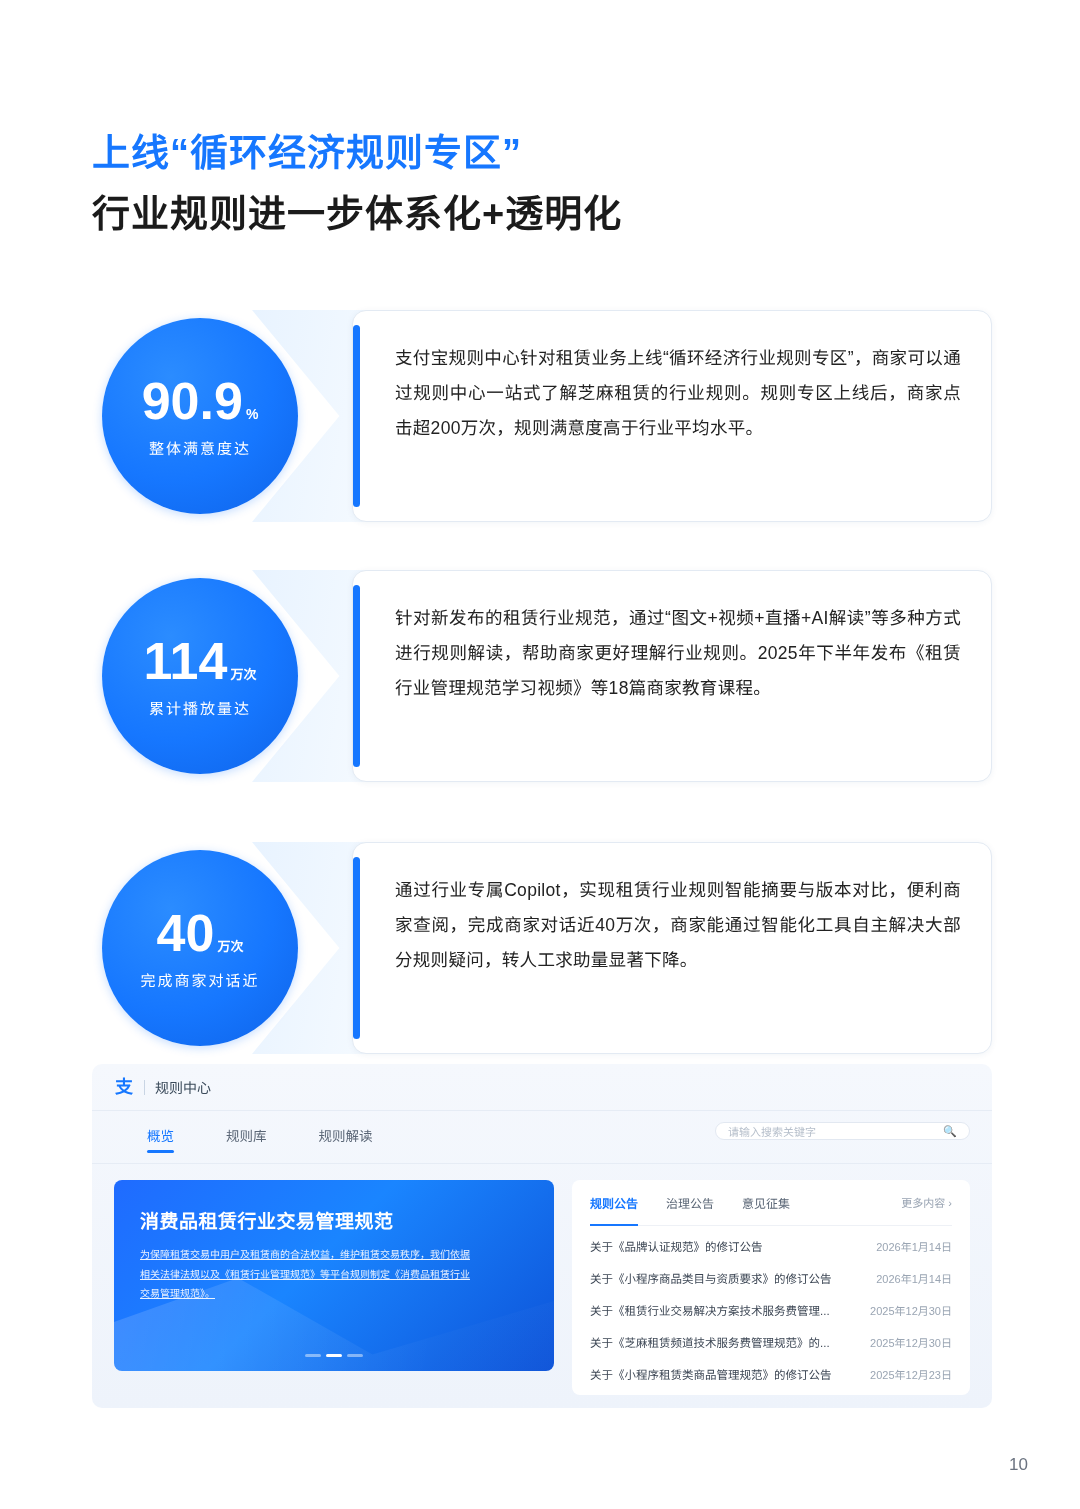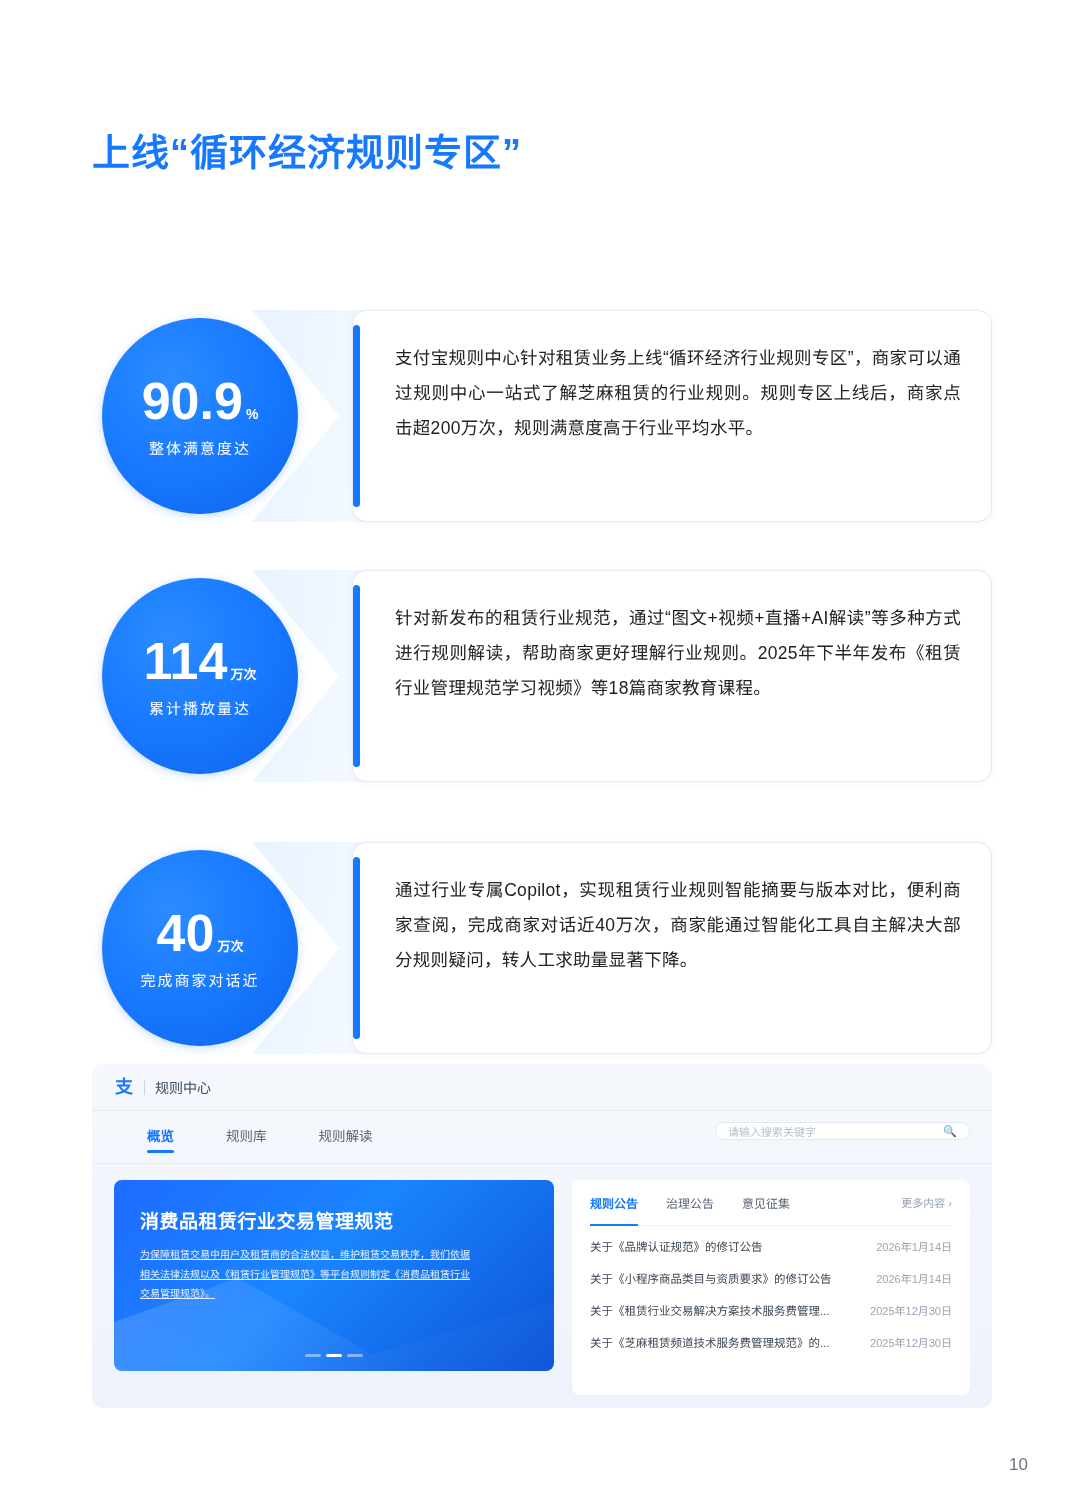--- a/index.html
+++ b/index.html
@@ -191,21 +191,21 @@
   }
   .mock-tab {
     font-size: 13.5px;
     color: #5a6676;
     margin-right: 52px;
     position: relative;
     padding-bottom: 5px;
   }
   .mock-tab.active {
     color: #1677ff;
-    font-weight: bold;
+    font-weight: normal;
   }
   .mock-tab.active::after {
     content: "";
     position: absolute;
     left: 0;
     right: 0;
     bottom: -3px;
     height: 2.5px;
     background: #1677ff;
     border-radius: 2px;
@@ -368,20 +368,21 @@
     color: #6b7380;
   }
 </style>
 </head>
 <body>
 
 <div class="page">
 
   <div class="heading-block">
     <div class="title-blue">上线“循环经济规则专区”</div>
+    <div class="title-dark">行业规则进一步体系化+透明化</div>
   </div>
 
   <div class="stat-row row1">
     <div class="ribbon"></div>
     <div class="circle">
       <div class="num-line">
         <span class="num">90.9</span>
         <span class="unit small">%</span>
       </div>
       <div class="caption">整体满意度达</div>
@@ -466,20 +467,24 @@
             <span class="date">2026年1月14日</span>
           </div>
           <div class="notice-item">
             <span class="txt">关于《租赁行业交易解决方案技术服务费管理...</span>
             <span class="date">2025年12月30日</span>
           </div>
           <div class="notice-item">
             <span class="txt">关于《芝麻租赁频道技术服务费管理规范》的...</span>
             <span class="date">2025年12月30日</span>
           </div>
+          <div class="notice-item">
+            <span class="txt">关于《小程序租赁类商品管理规范》的修订公告</span>
+            <span class="date">2025年12月23日</span>
+          </div>
         </div>
       </div>
 
     </div>
   </div>
 
   <div class="page-number">10</div>
 
 </div>
 

